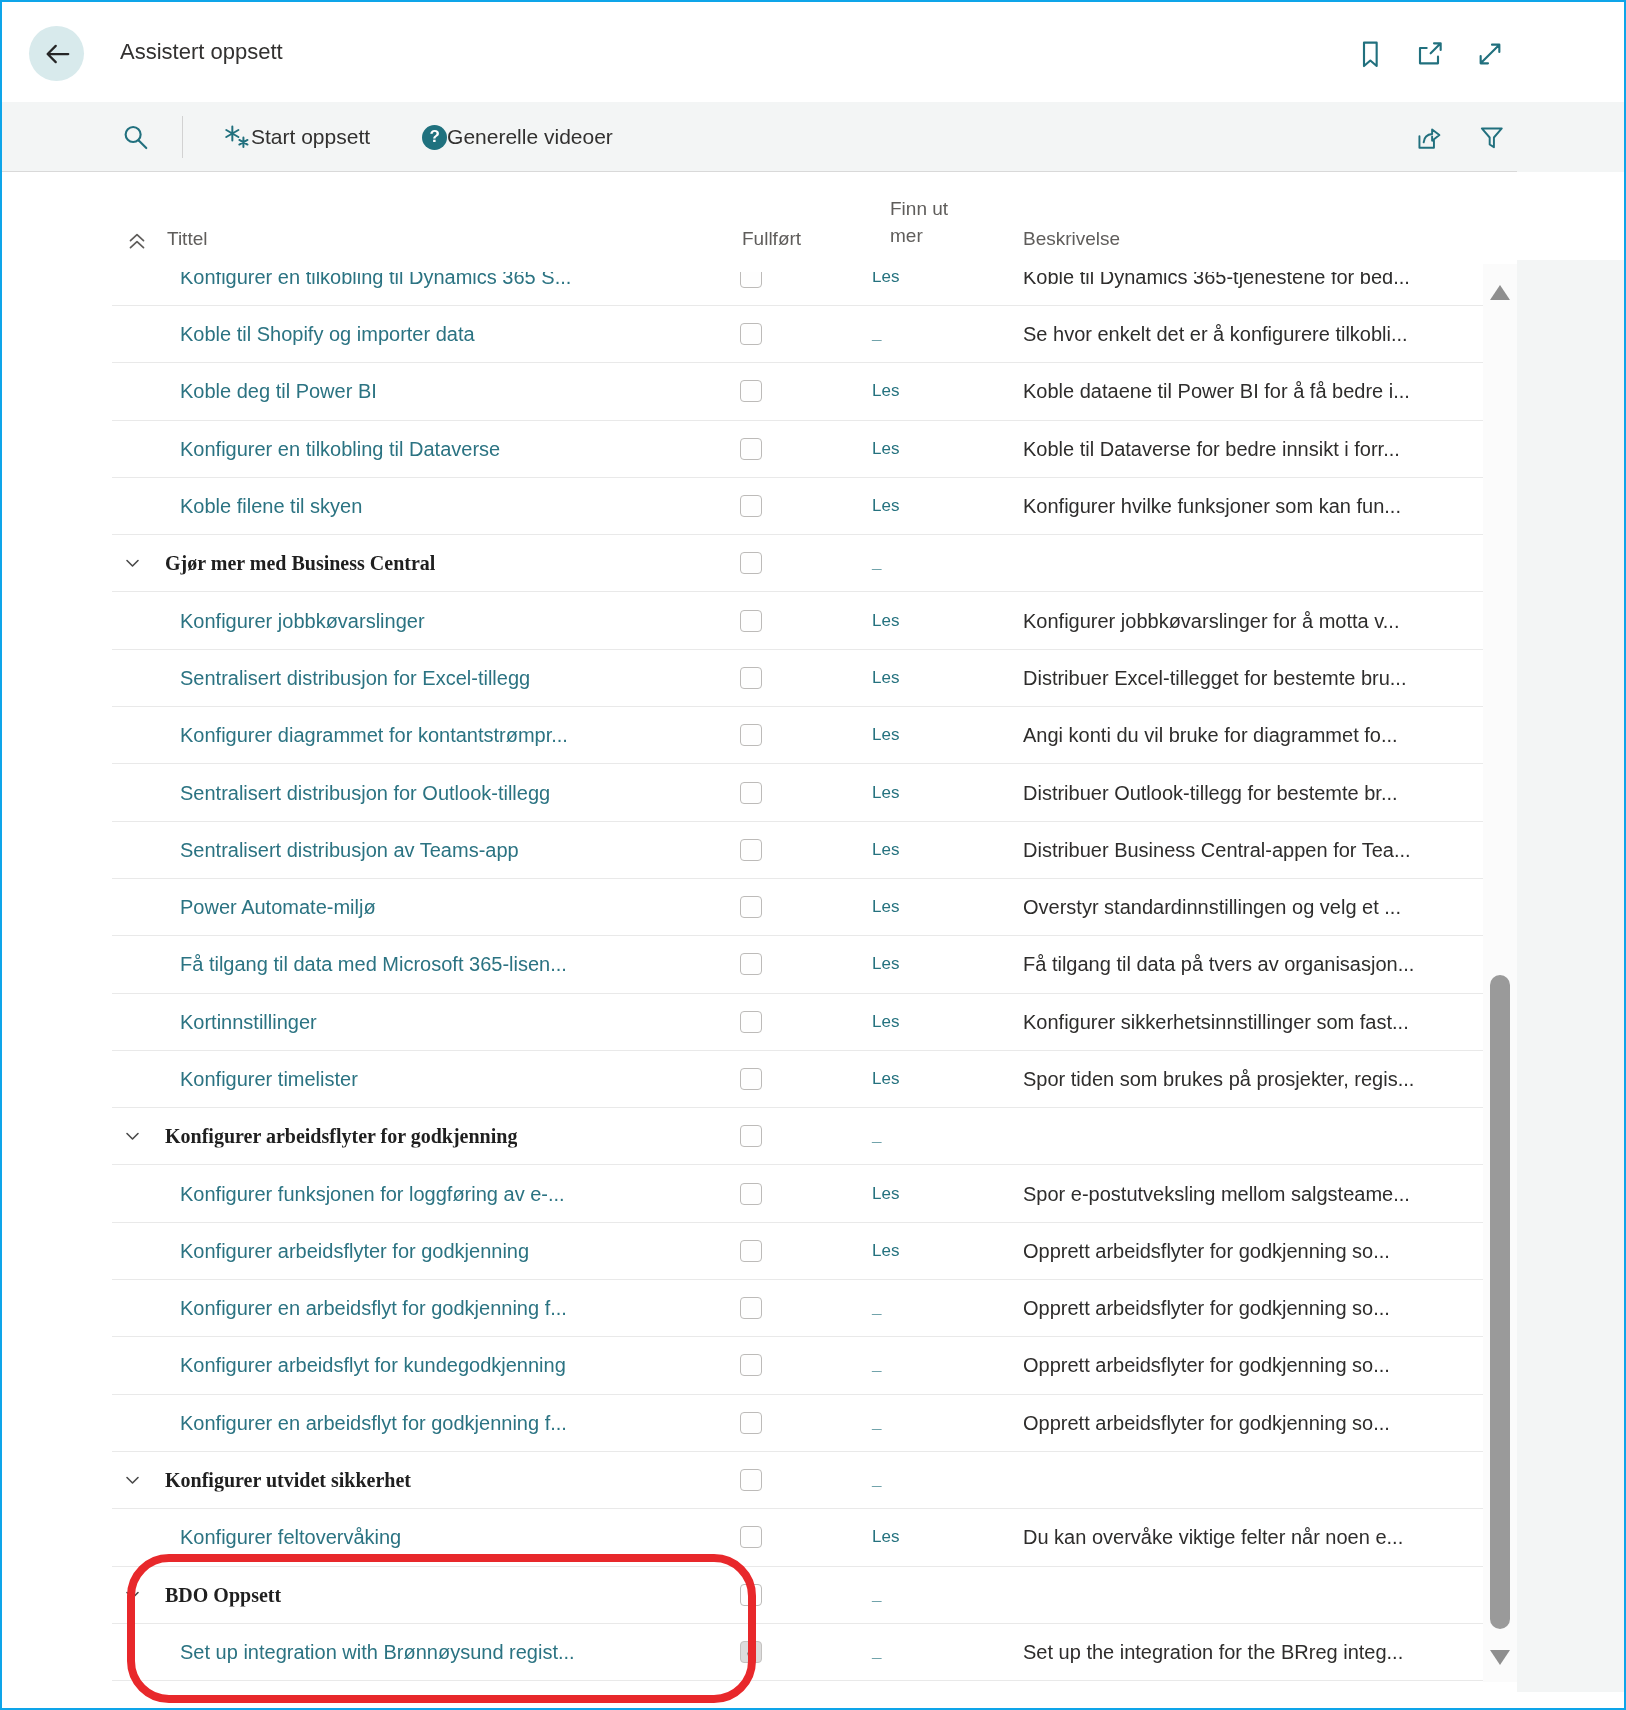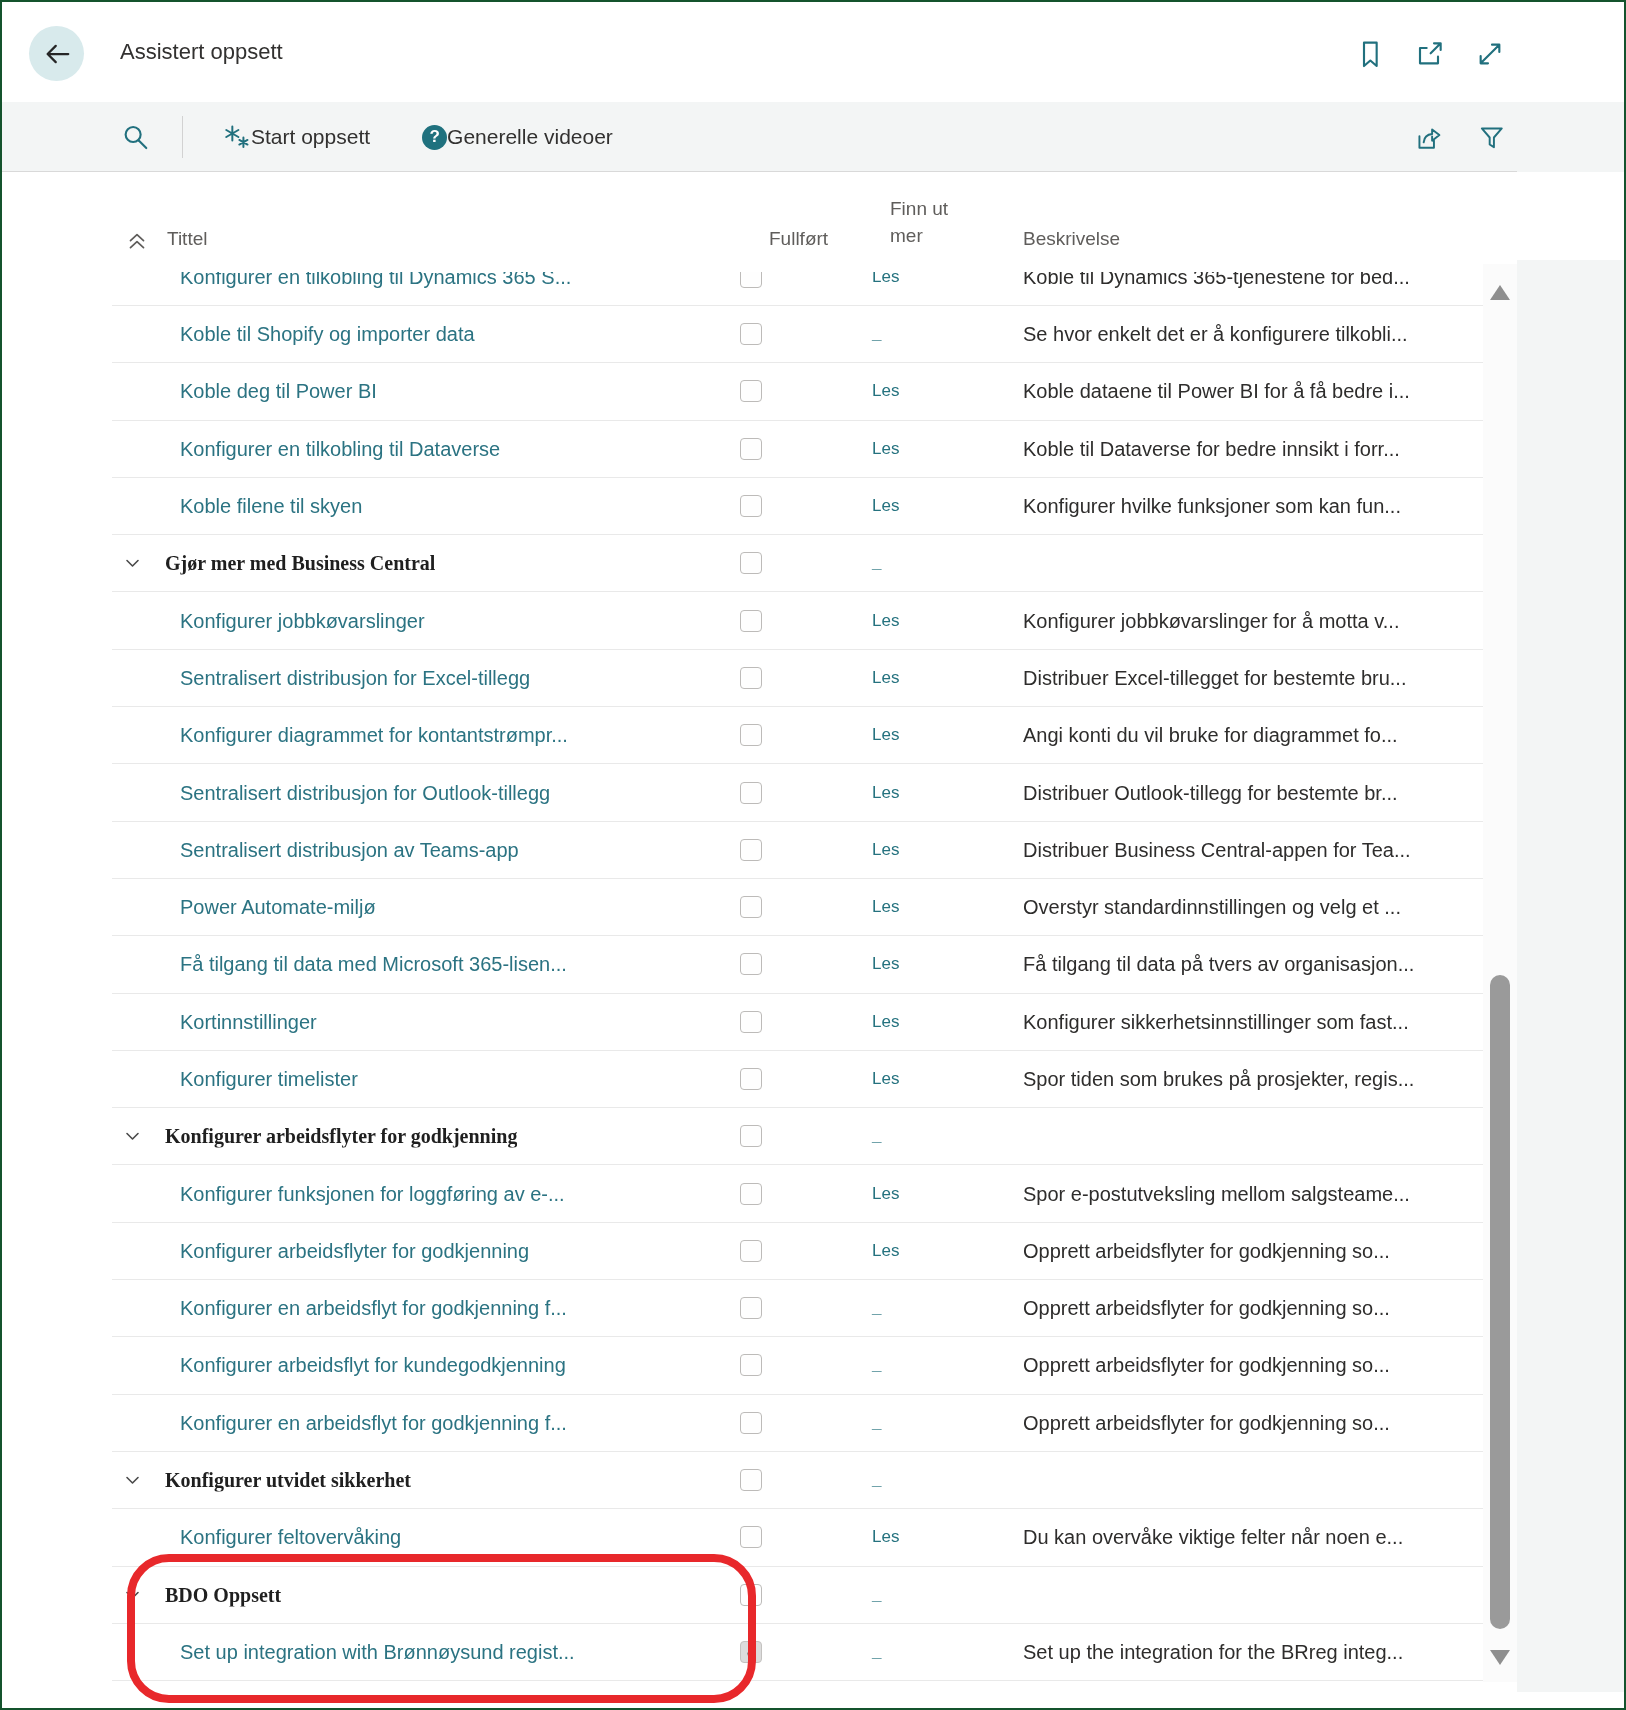--- a/index.html
+++ b/index.html
@@ -1,16 +1,16 @@
 <!DOCTYPE html>
 <html><head>
 <meta charset="utf-8">
 <style>
   html,body{margin:0;padding:0;background:#fff;}
-  .page{position:relative;width:1622px;height:1706px;border:2px solid #14532d;
+  .page{position:relative;width:1622px;height:1706px;border:2px solid #0ea5e9;
         font-family:"Liberation Sans","DejaVu Sans",sans-serif;background:#fff;overflow:hidden;}
 
   
   .hdr{position:relative;height:100px;background:#fff;}
   .back-btn{position:absolute;left:27px;top:24px;width:55px;height:55px;border-radius:50%;
             background:#d8eaec;display:flex;align-items:center;justify-content:center;cursor:pointer;}
   .page-title{position:absolute;left:118px;top:0;height:100px;display:flex;align-items:center;
               font-size:22px;color:#323130;}
   .hdr-icons{position:absolute;right:118px;top:36px;display:flex;gap:28px;}
   .hdr-icons .ico{width:32px;height:32px;}
@@ -27,21 +27,21 @@
                font-weight:bold;display:flex;align-items:center;justify-content:center;}
   .tb-right{position:absolute;right:118px;top:0;height:70px;display:flex;align-items:center;gap:34px;}
   .tb-right .ico{width:29px;height:29px;}
 
   
   .list{position:relative;}
   .col-hdr{position:relative;height:88px;margin:0 141px 0 110px;color:#5f5d5b;font-size:19px;}
   .col-hdr .lbl{position:absolute;bottom:10px;white-space:nowrap;}
   .collapse-ico{position:absolute;left:12px;bottom:8px;width:26px;height:26px;cursor:pointer;}
   .lbl-tittel{left:55px;}
-  .lbl-fullfort{left:657px;}
+  .lbl-fullfort{left:630px;}
   .lbl-finn{left:778px;width:70px;bottom:6px;line-height:1.45;}
   .lbl-beskr{left:911px;}
 
   .partial-clip{position:relative;height:34px;margin:12px 141px 0 110px;overflow:hidden;
                 border-bottom:1px solid #e9e9e9;box-sizing:border-box;}
   .partial-clip .row{position:absolute;left:0;right:0;top:-24px;height:57px;border:none;margin:0;}
 
   .row{position:relative;height:57.3px;margin:0 141px 0 110px;border-bottom:1px solid #e9e9e9;
        box-sizing:border-box;background:#fff;}
   .cell{position:absolute;top:50%;transform:translateY(-50%);white-space:nowrap;}

